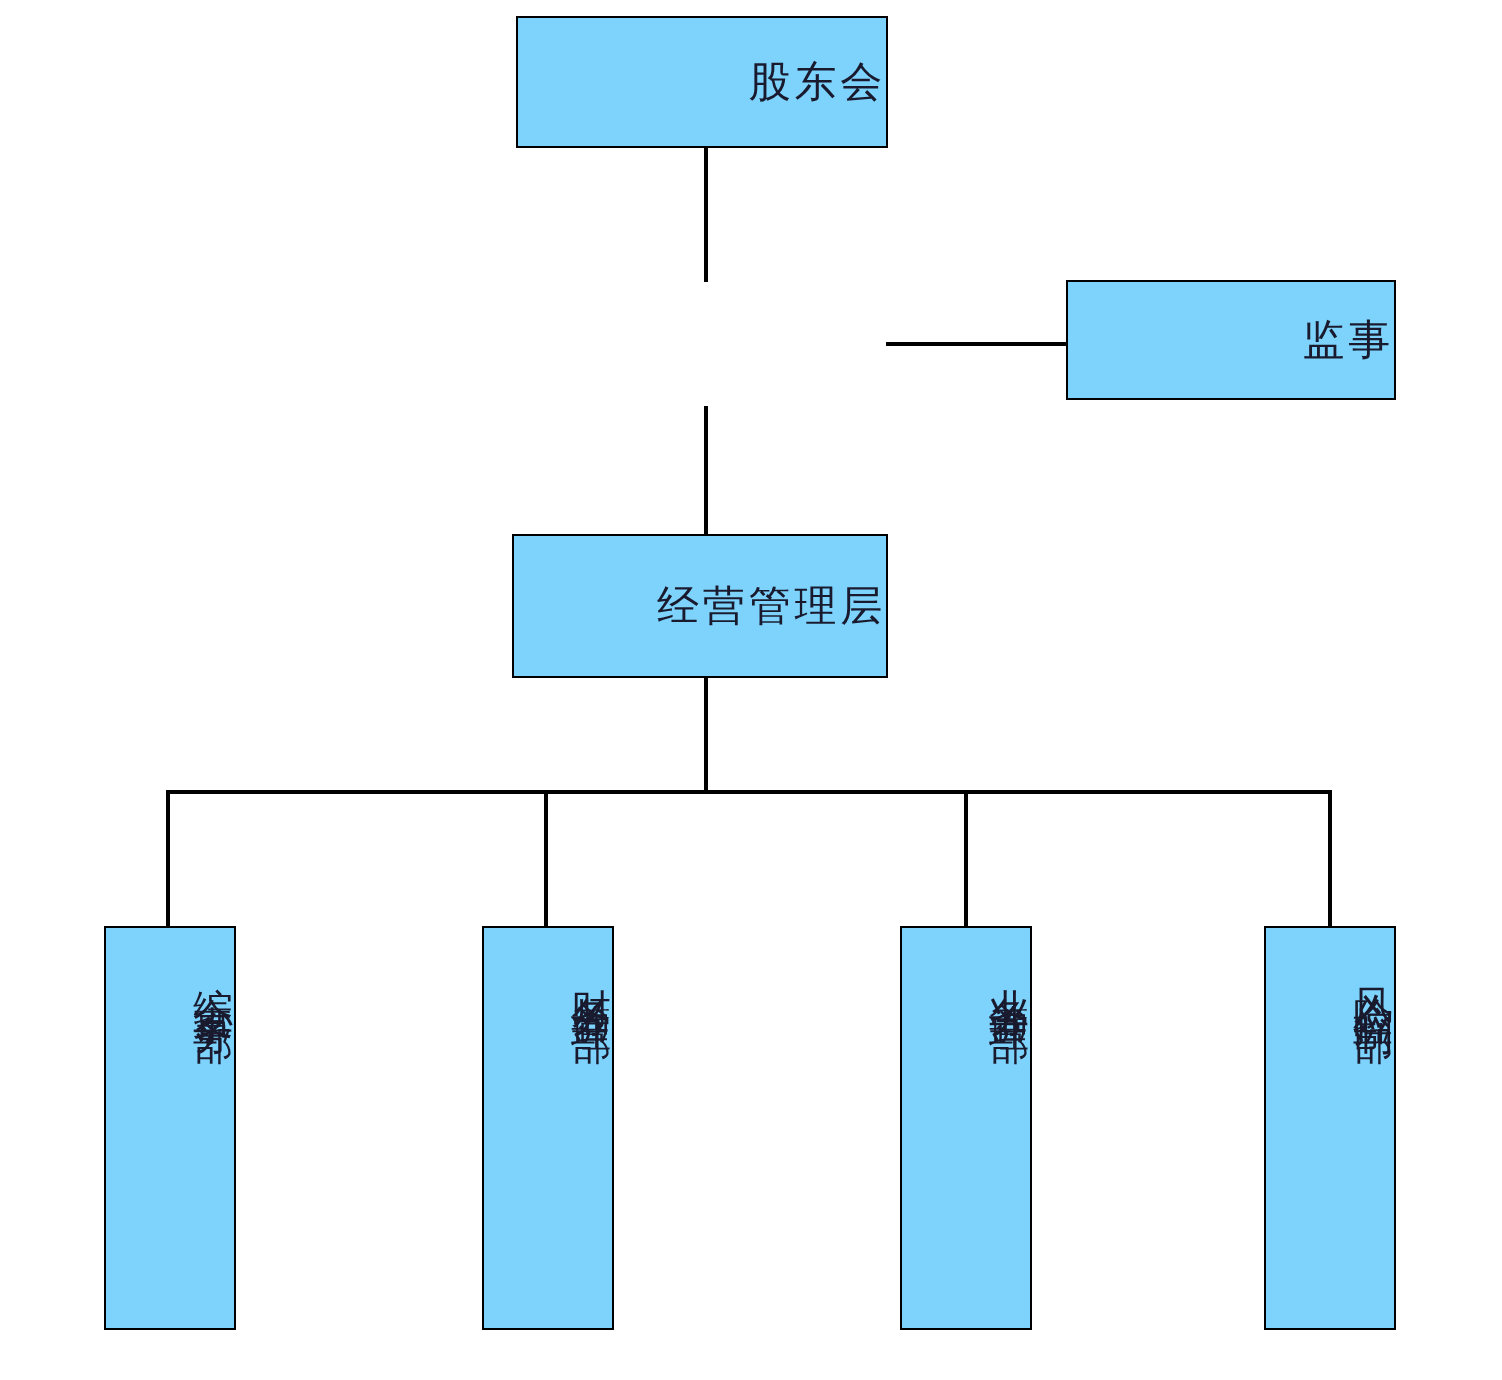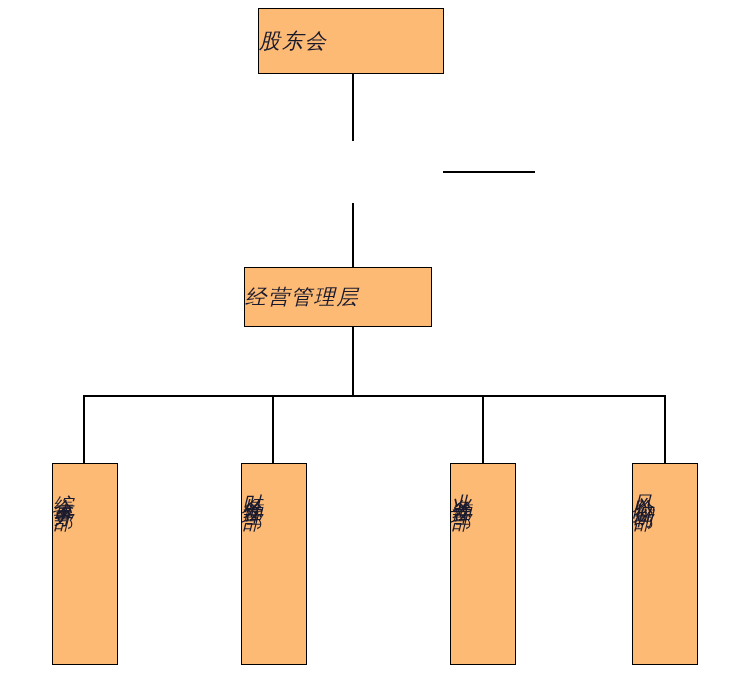--- a/index.html
+++ b/index.html
@@ -12,26 +12,25 @@
     width: 751px;
     height: 690px;
     background: #ffffff;
     font-family: "DejaVu Sans", "Liberation Sans", sans-serif;
     overflow: hidden;
   }
   .node {
     position: absolute;
     box-sizing: border-box;
     border: 1.6px solid #000000;
-    background: #fdba74;
+    background: #7dd3fc;
     display: flex;
     align-items: center;
-    justify-content: flex-start;
+    justify-content: flex-end;
     z-index: 2;
-    font-style: italic;
   }
   .node-label {
     color: #1a1a2e;
     letter-spacing: 0.09em;
     line-height: 1.28;
     text-align: center;
     white-space: pre-line;
   }
   .node-horizontal .node-label {
     font-size: 21px;
@@ -62,24 +61,27 @@
 
   <div class="node node-horizontal" style="left:258px; top:8px; width:186px; height:66px;">
     <span class="node-label">股东会</span>
   </div>
 
   <div class="conn conn-v" style="left:352px; top:73px; height:68px;"></div>
 
 
   <div class="conn conn-h" style="left:443px; top:171px; width:92px;"></div>
 
+  <div class="node node-horizontal" style="left:533px; top:140px; width:165px; height:60px;">
+    <span class="node-label">监事</span>
+  </div>
 
   <div class="conn conn-v" style="left:352px; top:203px; height:65px;"></div>
 
-  <div class="node node-horizontal" style="left:244px; top:267px; width:188px; height:60px;">
+  <div class="node node-horizontal" style="left:256px; top:267px; width:188px; height:72px;">
     <span class="node-label">经营管理层</span>
   </div>
 
   <div class="conn conn-v" style="left:352px; top:327px; height:69px;"></div>
 
   <div class="conn conn-h" style="left:83px; top:395px; width:583px;"></div>
 
   <div class="conn conn-v" style="left:83px; top:395px; height:69px;"></div>
   <div class="conn conn-v" style="left:272px; top:395px; height:69px;"></div>
   <div class="conn conn-v" style="left:482px; top:395px; height:69px;"></div>

